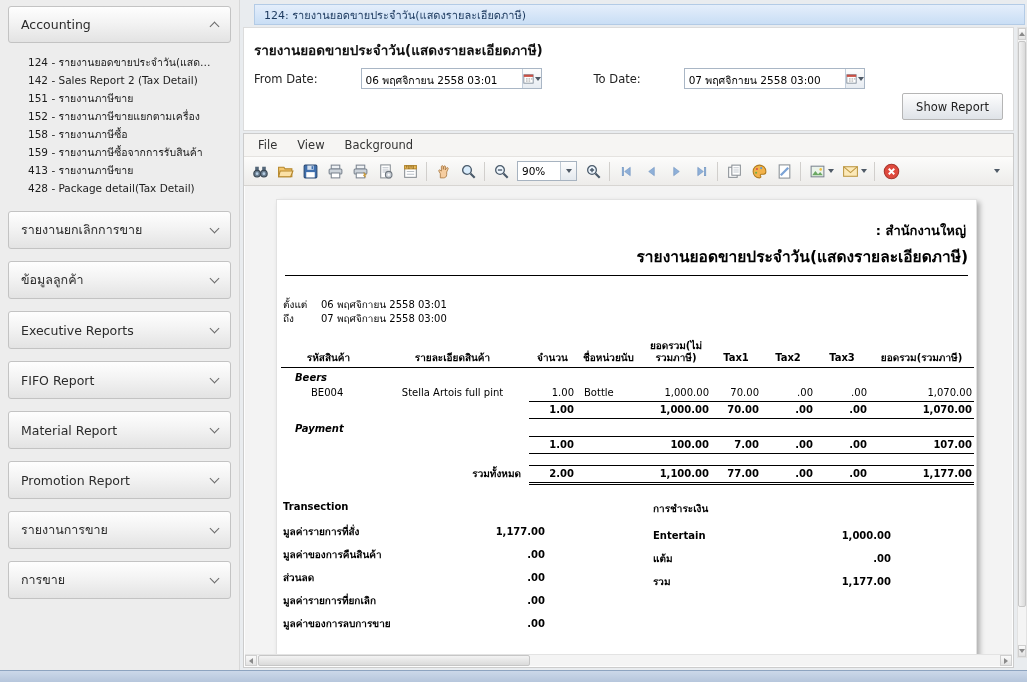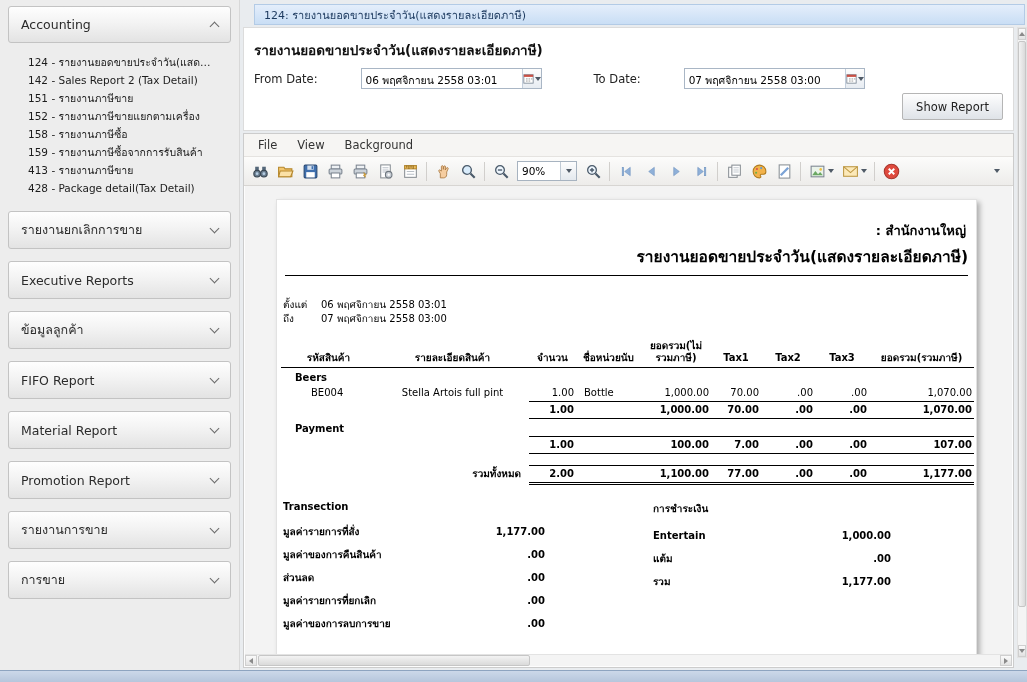--- a/index.html
+++ b/index.html
@@ -62,21 +62,21 @@
   .rpt-branch { margin:20px 10px 0 0; text-align:right; font-weight:bold; font-size:13px; }
   .rpt-title  { margin:3px 8px 0 8px; padding-bottom:6px; text-align:right; font-weight:bold; font-size:15.5px; border-bottom:1px solid #000; }
   .rpt-period { margin:22px 0 11px 6px; font-size:10px; }
   .rpt-period .prow { display:flex; height:14px; line-height:13px; }
   .rpt-period .p-label { width:38px; }
   .rpt-table { width:693px; margin:10px 0 0 4px; border-collapse:collapse; font-size:10px; table-layout:fixed; }
   .rpt-table th { font-weight:bold; border-bottom:1px solid #000; padding:3px 2px; vertical-align:bottom; line-height:1.2; text-align:center; }
   .rpt-table td { padding:2px; vertical-align:top; line-height:12px; }
   .num { text-align:right; }
   .ctr { text-align:center; }
-  .group-row td { font-weight:bold; padding:4px 2px 1px 14px; }
+  .group-row td { font-weight:bold; padding:4px 2px 1px 14px;font-style:italic; }
   .cell-code { padding-left:30px !important; }
   .cell-unit { padding-left:8px !important; }
   .subtotal-row td { font-weight:bold; }
   .st { border-top:1px solid #000; border-bottom:1px solid #000; }
   .spacer-row td { height:12px; }
   .total-row td { font-weight:bold; }
   .t-label { text-align:right; padding-right:8px !important; }
   .gt { border-top:1px solid #000; border-bottom:3px double #000; }
 
   .rpt-bottom { display:flex; margin:16px 0 0 6px; font-size:10px; font-weight:bold; }
@@ -126,27 +126,27 @@
     </div>
 
     <div class="nav-group collapsed">
       <div class="nav-header">
         <span>รายงานยกเลิกการขาย</span>
         <span class="chev down"></span>
       </div>
     </div>
     <div class="nav-group collapsed">
       <div class="nav-header">
+        <span>ข้อมูลลูกค้า</span>
+        <span class="chev down"></span>
+      </div>
+    </div>
+    <div class="nav-group collapsed">
+      <div class="nav-header">
         <span>Executive Reports</span>
-        <span class="chev down"></span>
-      </div>
-    </div>
-    <div class="nav-group collapsed">
-      <div class="nav-header">
-        <span>ข้อมูลลูกค้า</span>
         <span class="chev down"></span>
       </div>
     </div>
     <div class="nav-group collapsed">
       <div class="nav-header">
         <span>FIFO Report</span>
         <span class="chev down"></span>
       </div>
     </div>
     <div class="nav-group collapsed">

